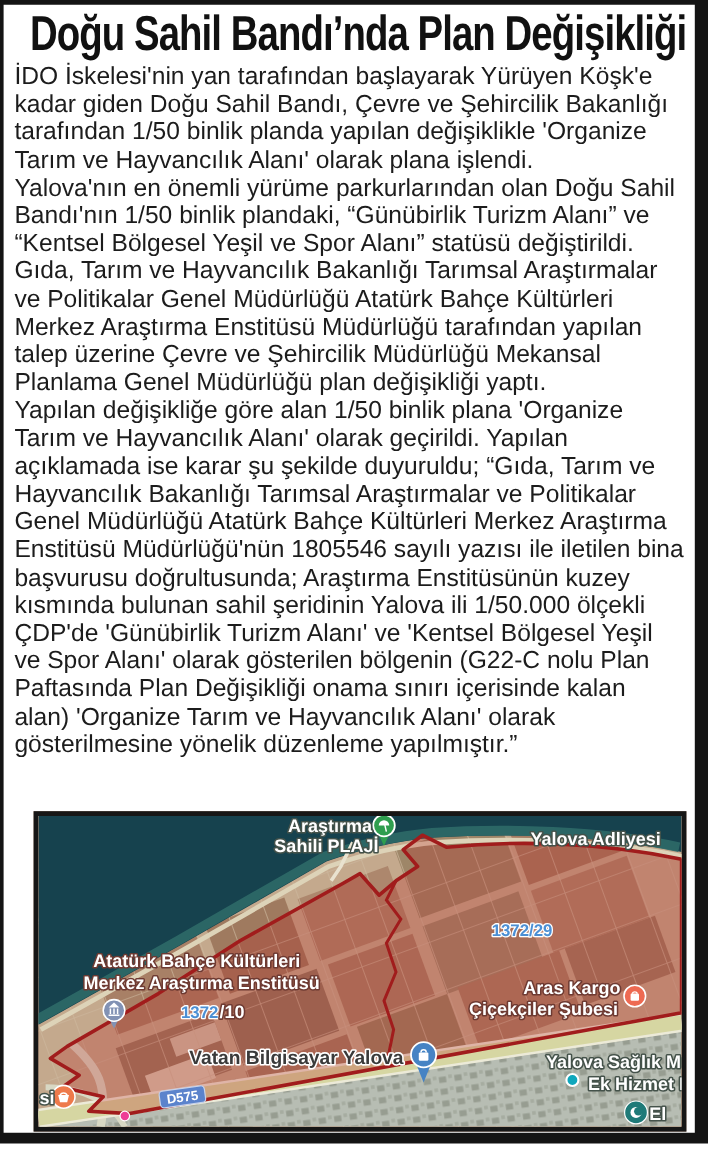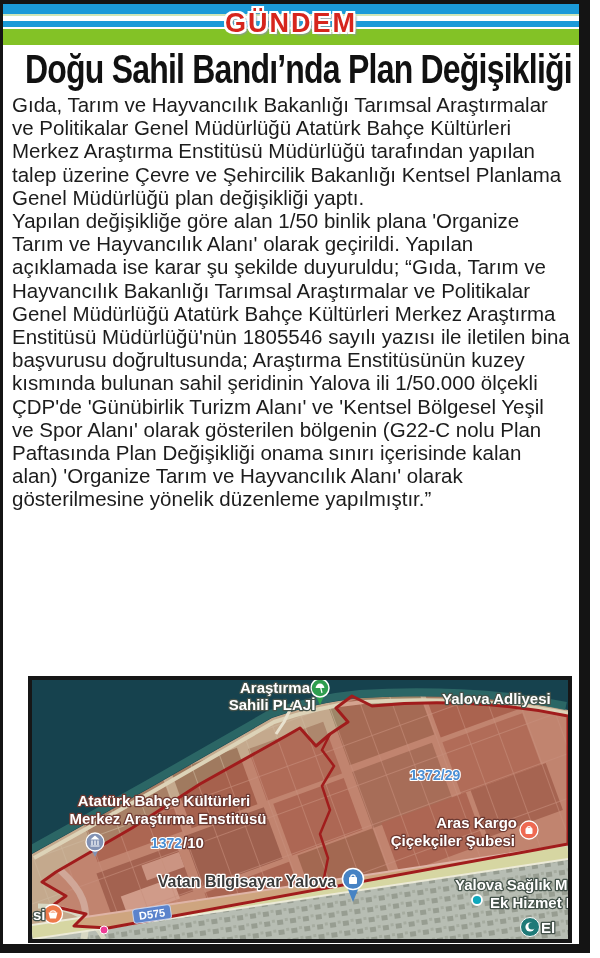--- a/index.html
+++ b/index.html
@@ -39,36 +39,29 @@
   .lbl-wr{fill:#fff;stroke:#6e3a32;stroke-width:2.6px;font-size:15px;font-weight:bold;}
   .lbl-blue{fill:#4b8fd4;stroke:#fff;stroke-width:2.2px;font-size:14px;font-weight:bold;}
   .lbl-dark{fill:#3a3a3a;stroke:#fff;stroke-width:2.6px;font-size:16px;font-weight:bold;}
   .lbl-shield{fill:#fff;font-size:11px;font-weight:bold;stroke:none;}
 </style>
 </head>
 <body>
 
 <div class="clip">
 
-  <div class="banner">
-    <div class="stripe s-blue1"></div>
-    <div class="stripe s-pale"></div>
-    <div class="stripe s-white1"></div>
-    <div class="stripe s-blue2"></div>
-    <div class="stripe s-white2"></div>
-    <div class="stripe s-green"></div>
-    <div class="gundem">GÜNDEM</div>
-  </div>
 
   <div class="headline">
     <span>Doğu Sahil Bandı’nda Plan Değişikliği</span>
   </div>
 
   <div class="body-text">
-    <p>Gıda, Tarım ve Hayvancılık Bakanlığı Tarımsal Araştırmalar ve Politikalar Genel Müdürlüğü Atatürk Bahçe Kültürleri Merkez Araştırma Enstitüsü Müdürlüğü tarafından yapılan talep üzerine Çevre ve Şehircilik Bakanlığı Kentsel Planlama Genel Müdürlüğü plan değişikliği yaptı.</p>
+    <p>İDO İskelesi'nin yan tarafından başlayarak Yürüyen Köşk'e kadar giden Doğu Sahil Bandı, Çevre ve Şehircilik Bakanlığı tarafından 1/50 binlik planda yapılan değişiklikle 'Organize Tarım ve Hayvancılık Alanı' olarak plana işlendi.</p>
+    <p>Yalova'nın en önemli yürüme parkurlarından olan Doğu Sahil Bandı'nın 1/50 binlik plandaki, “Günübirlik Turizm Alanı” ve “Kentsel Bölgesel Yeşil ve Spor Alanı” statüsü değiştirildi.</p>
+    <p>Gıda, Tarım ve Hayvancılık Bakanlığı Tarımsal Araştırmalar ve Politikalar Genel Müdürlüğü Atatürk Bahçe Kültürleri Merkez Araştırma Enstitüsü Müdürlüğü tarafından yapılan talep üzerine Çevre ve Şehircilik Müdürlüğü Mekansal Planlama Genel Müdürlüğü plan değişikliği yaptı.</p>
     <p>Yapılan değişikliğe göre alan 1/50 binlik plana 'Organize Tarım ve Hayvancılık Alanı' olarak geçirildi. Yapılan açıklamada ise karar şu şekilde duyuruldu; “Gıda, Tarım ve Hayvancılık Bakanlığı Tarımsal Araştırmalar ve Politikalar Genel Müdürlüğü Atatürk Bahçe Kültürleri Merkez Araştırma Enstitüsü Müdürlüğü'nün 1805546 sayılı yazısı ile iletilen bina başvurusu doğrultusunda; Araştırma Enstitüsünün kuzey kısmında bulunan sahil şeridinin Yalova ili 1/50.000 ölçekli ÇDP'de 'Günübirlik Turizm Alanı' ve 'Kentsel Bölgesel Yeşil ve Spor Alanı' olarak gösterilen bölgenin (G22-C nolu Plan Paftasında Plan Değişikliği onama sınırı içerisinde kalan alan) 'Organize Tarım ve Hayvancılık Alanı' olarak gösterilmesine yönelik düzenleme yapılmıştır.”</p>
   </div>
 
   <div class="map">
     <svg width="536" height="259" viewBox="0 0 536 259">
       <defs>
         <pattern id="fieldGrid" width="30" height="42" patternUnits="userSpaceOnUse" patternTransform="rotate(-20)">
           <path d="M0,0 H30 M0,0 V42" stroke="#cdb89e" stroke-width="1.4" fill="none"></path>
         </pattern>
         <pattern id="blds" width="13" height="10" patternUnits="userSpaceOnUse" patternTransform="rotate(-8)">

